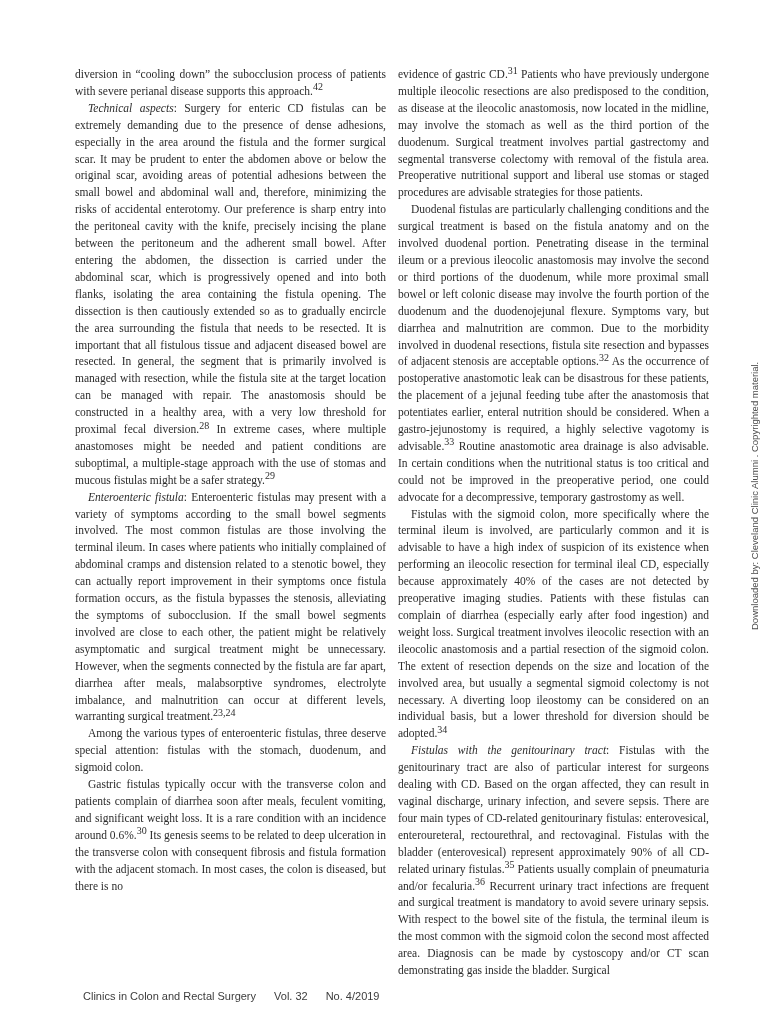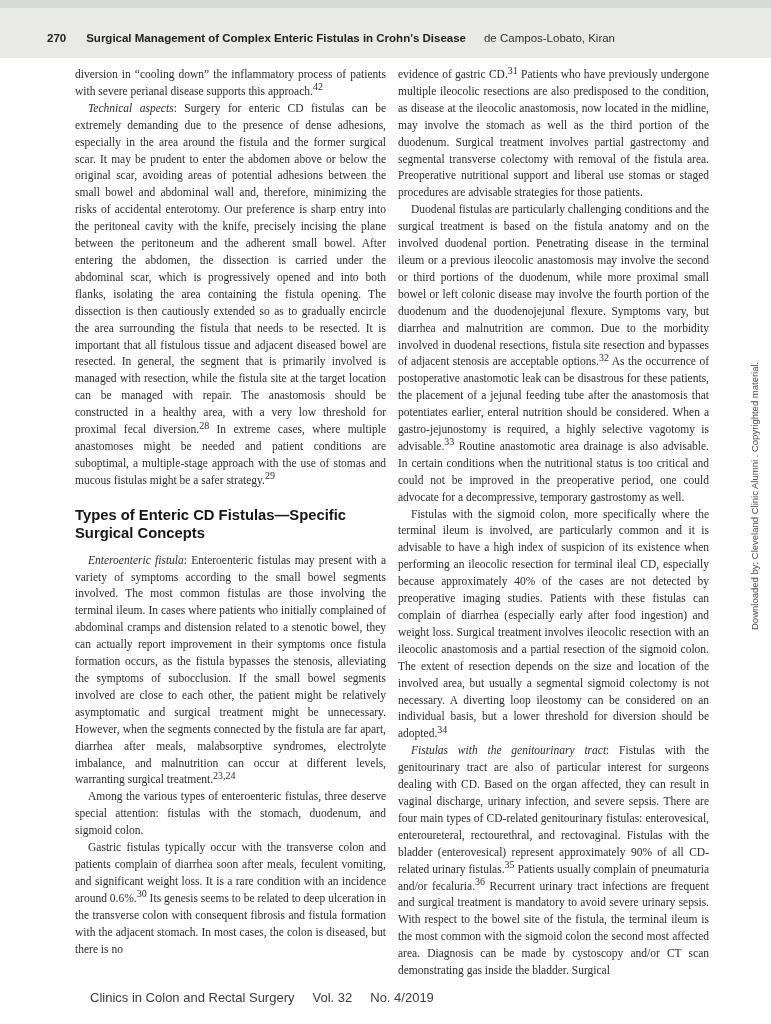--- a/index.html
+++ b/index.html
@@ -42,49 +42,42 @@
     font-size:10px;line-height:0;vertical-align:baseline;
     position:relative;top:-4.5px;
   }
   .section-heading{
     font-family:"Liberation Sans", sans-serif;
     font-weight:bold;font-size:14.8px;line-height:18.5px;
     color:#151515;text-align:left;
     margin:17px 0 9px 0;
   }
   .footer-line{
-    position:absolute;top:990px;left:90px;
+    position:absolute;top:990px;left:83px;
     font-family:"Liberation Sans", sans-serif;
-    font-size:13px;color:#3c3c3c;white-space:nowrap;
+    font-size:11px;color:#3c3c3c;white-space:nowrap;
   }
   .footer-line span{margin-right:18px;}
   .sidebar-note{
     position:absolute;left:749px;top:360px;height:270px;width:15px;
     writing-mode:vertical-rl;transform:rotate(180deg);
     font-family:"Liberation Sans", sans-serif;
     font-size:9.5px;color:#4a4a4a;
     white-space:nowrap;
   }
 </style>
 </head>
 <body>
 
 <div class="page">
 
-  <div class="header-band">
-    <div class="top-strip"></div>
-    <div class="header-line">
-      <span class="pagenum">270</span><span class="rtitle">Surgical Management of Complex Enteric Fistulas in Crohn's Disease</span><span class="rauthors">de Campos-Lobato, Kiran</span>
-    </div>
-  </div>
 
   <div class="col col-left" id="col-left">
-      <p class="para"><span>diversion in “cooling down” the inflammatory process of patients with severe perianal disease supports this approach.</span><sup>42</sup></p>
+      <p class="para"><span>diversion in “cooling down” the subocclusion process of patients with severe perianal disease supports this approach.</span><sup>42</sup></p>
       <p class="para indent"><em>Technical aspects</em><span>: Surgery for enteric CD fistulas can be extremely demanding due to the presence of dense adhesions, especially in the area around the fistula and the former surgical scar. It may be prudent to enter the abdomen above or below the original scar, avoiding areas of potential adhesions between the small bowel and abdominal wall and, therefore, minimizing the risks of accidental enterotomy. Our preference is sharp entry into the peritoneal cavity with the knife, precisely incising the plane between the peritoneum and the adherent small bowel. After entering the abdomen, the dissection is carried under the abdominal scar, which is progressively opened and into both flanks, isolating the area containing the fistula opening. The dissection is then cautiously extended so as to gradually encircle the area surrounding the fistula that needs to be resected. It is important that all fistulous tissue and adjacent diseased bowel are resected. In general, the segment that is primarily involved is managed with resection, while the fistula site at the target location can be managed with repair. The anastomosis should be constructed in a healthy area, with a very low threshold for proximal fecal diversion.</span><sup>28</sup><span> In extreme cases, where multiple anastomoses might be needed and patient conditions are suboptimal, a multiple-stage approach with the use of stomas and mucous fistulas might be a safer strategy.</span><sup>29</sup></p>
-      <h2 class="section-heading">Types of Enteric CD Fistulas—Specific Surgical Concepts</h2>
       <p class="para indent"><em>Enteroenteric fistula</em><span>: Enteroenteric fistulas may present with a variety of symptoms according to the small bowel segments involved. The most common fistulas are those involving the terminal ileum. In cases where patients who initially complained of abdominal cramps and distension related to a stenotic bowel, they can actually report improvement in their symptoms once fistula formation occurs, as the fistula bypasses the stenosis, alleviating the symptoms of subocclusion. If the small bowel segments involved are close to each other, the patient might be relatively asymptomatic and surgical treatment might be unnecessary. However, when the segments connected by the fistula are far apart, diarrhea after meals, malabsorptive syndromes, electrolyte imbalance, and malnutrition can occur at different levels, warranting surgical treatment.</span><sup>23,24</sup></p>
       <p class="para indent"><span>Among the various types of enteroenteric fistulas, three deserve special attention: fistulas with the stomach, duodenum, and sigmoid colon.</span></p>
       <p class="para indent"><span>Gastric fistulas typically occur with the transverse colon and patients complain of diarrhea soon after meals, feculent vomiting, and significant weight loss. It is a rare condition with an incidence around 0.6%.</span><sup>30</sup><span> Its genesis seems to be related to deep ulceration in the transverse colon with consequent fibrosis and fistula formation with the adjacent stomach. In most cases, the colon is diseased, but there is no</span></p>
     </div>
   <div class="col col-right" id="col-right">
       <p class="para"><span>evidence of gastric CD.</span><sup>31</sup><span> Patients who have previously undergone multiple ileocolic resections are also predisposed to the condition, as disease at the ileocolic anastomosis, now located in the midline, may involve the stomach as well as the third portion of the duodenum. Surgical treatment involves partial gastrectomy and segmental transverse colectomy with removal of the fistula area. Preoperative nutritional support and liberal use stomas or staged procedures are advisable strategies for those patients.</span></p>
       <p class="para indent"><span>Duodenal fistulas are particularly challenging conditions and the surgical treatment is based on the fistula anatomy and on the involved duodenal portion. Penetrating disease in the terminal ileum or a previous ileocolic anastomosis may involve the second or third portions of the duodenum, while more proximal small bowel or left colonic disease may involve the fourth portion of the duodenum and the duodenojejunal flexure. Symptoms vary, but diarrhea and malnutrition are common. Due to the morbidity involved in duodenal resections, fistula site resection and bypasses of adjacent stenosis are acceptable options.</span><sup>32</sup><span> As the occurrence of postoperative anastomotic leak can be disastrous for these patients, the placement of a jejunal feeding tube after the anastomosis that potentiates earlier, enteral nutrition should be considered. When a gastro-jejunostomy is required, a highly selective vagotomy is advisable.</span><sup>33</sup><span> Routine anastomotic area drainage is also advisable. In certain conditions when the nutritional status is too critical and could not be improved in the preoperative period, one could advocate for a decompressive, temporary gastrostomy as well.</span></p>
       <p class="para indent"><span>Fistulas with the sigmoid colon, more specifically where the terminal ileum is involved, are particularly common and it is advisable to have a high index of suspicion of its existence when performing an ileocolic resection for terminal ileal CD, especially because approximately 40% of the cases are not detected by preoperative imaging studies. Patients with these fistulas can complain of diarrhea (especially early after food ingestion) and weight loss. Surgical treatment involves ileocolic resection with an ileocolic anastomosis and a partial resection of the sigmoid colon. The extent of resection depends on the size and location of the involved area, but usually a segmental sigmoid colectomy is not necessary. A diverting loop ileostomy can be considered on an individual basis, but a lower threshold for diversion should be adopted.</span><sup>34</sup></p>
       <p class="para indent"><em>Fistulas with the genitourinary tract</em><span>: Fistulas with the genitourinary tract are also of particular interest for surgeons dealing with CD. Based on the organ affected, they can result in vaginal discharge, urinary infection, and severe sepsis. There are four main types of CD-related genitourinary fistulas: enterovesical, enteroureteral, rectourethral, and rectovaginal. Fistulas with the bladder (enterovesical) represent approximately 90% of all CD-related urinary fistulas.</span><sup>35</sup><span> Patients usually complain of pneumaturia and/or fecaluria.</span><sup>36</sup><span> Recurrent urinary tract infections are frequent and surgical treatment is mandatory to avoid severe urinary sepsis. With respect to the bowel site of the fistula, the terminal ileum is the most common with the sigmoid colon the second most affected area. Diagnosis can be made by cystoscopy and/or CT scan demonstrating gas inside the bladder. Surgical</span></p>
     </div>

